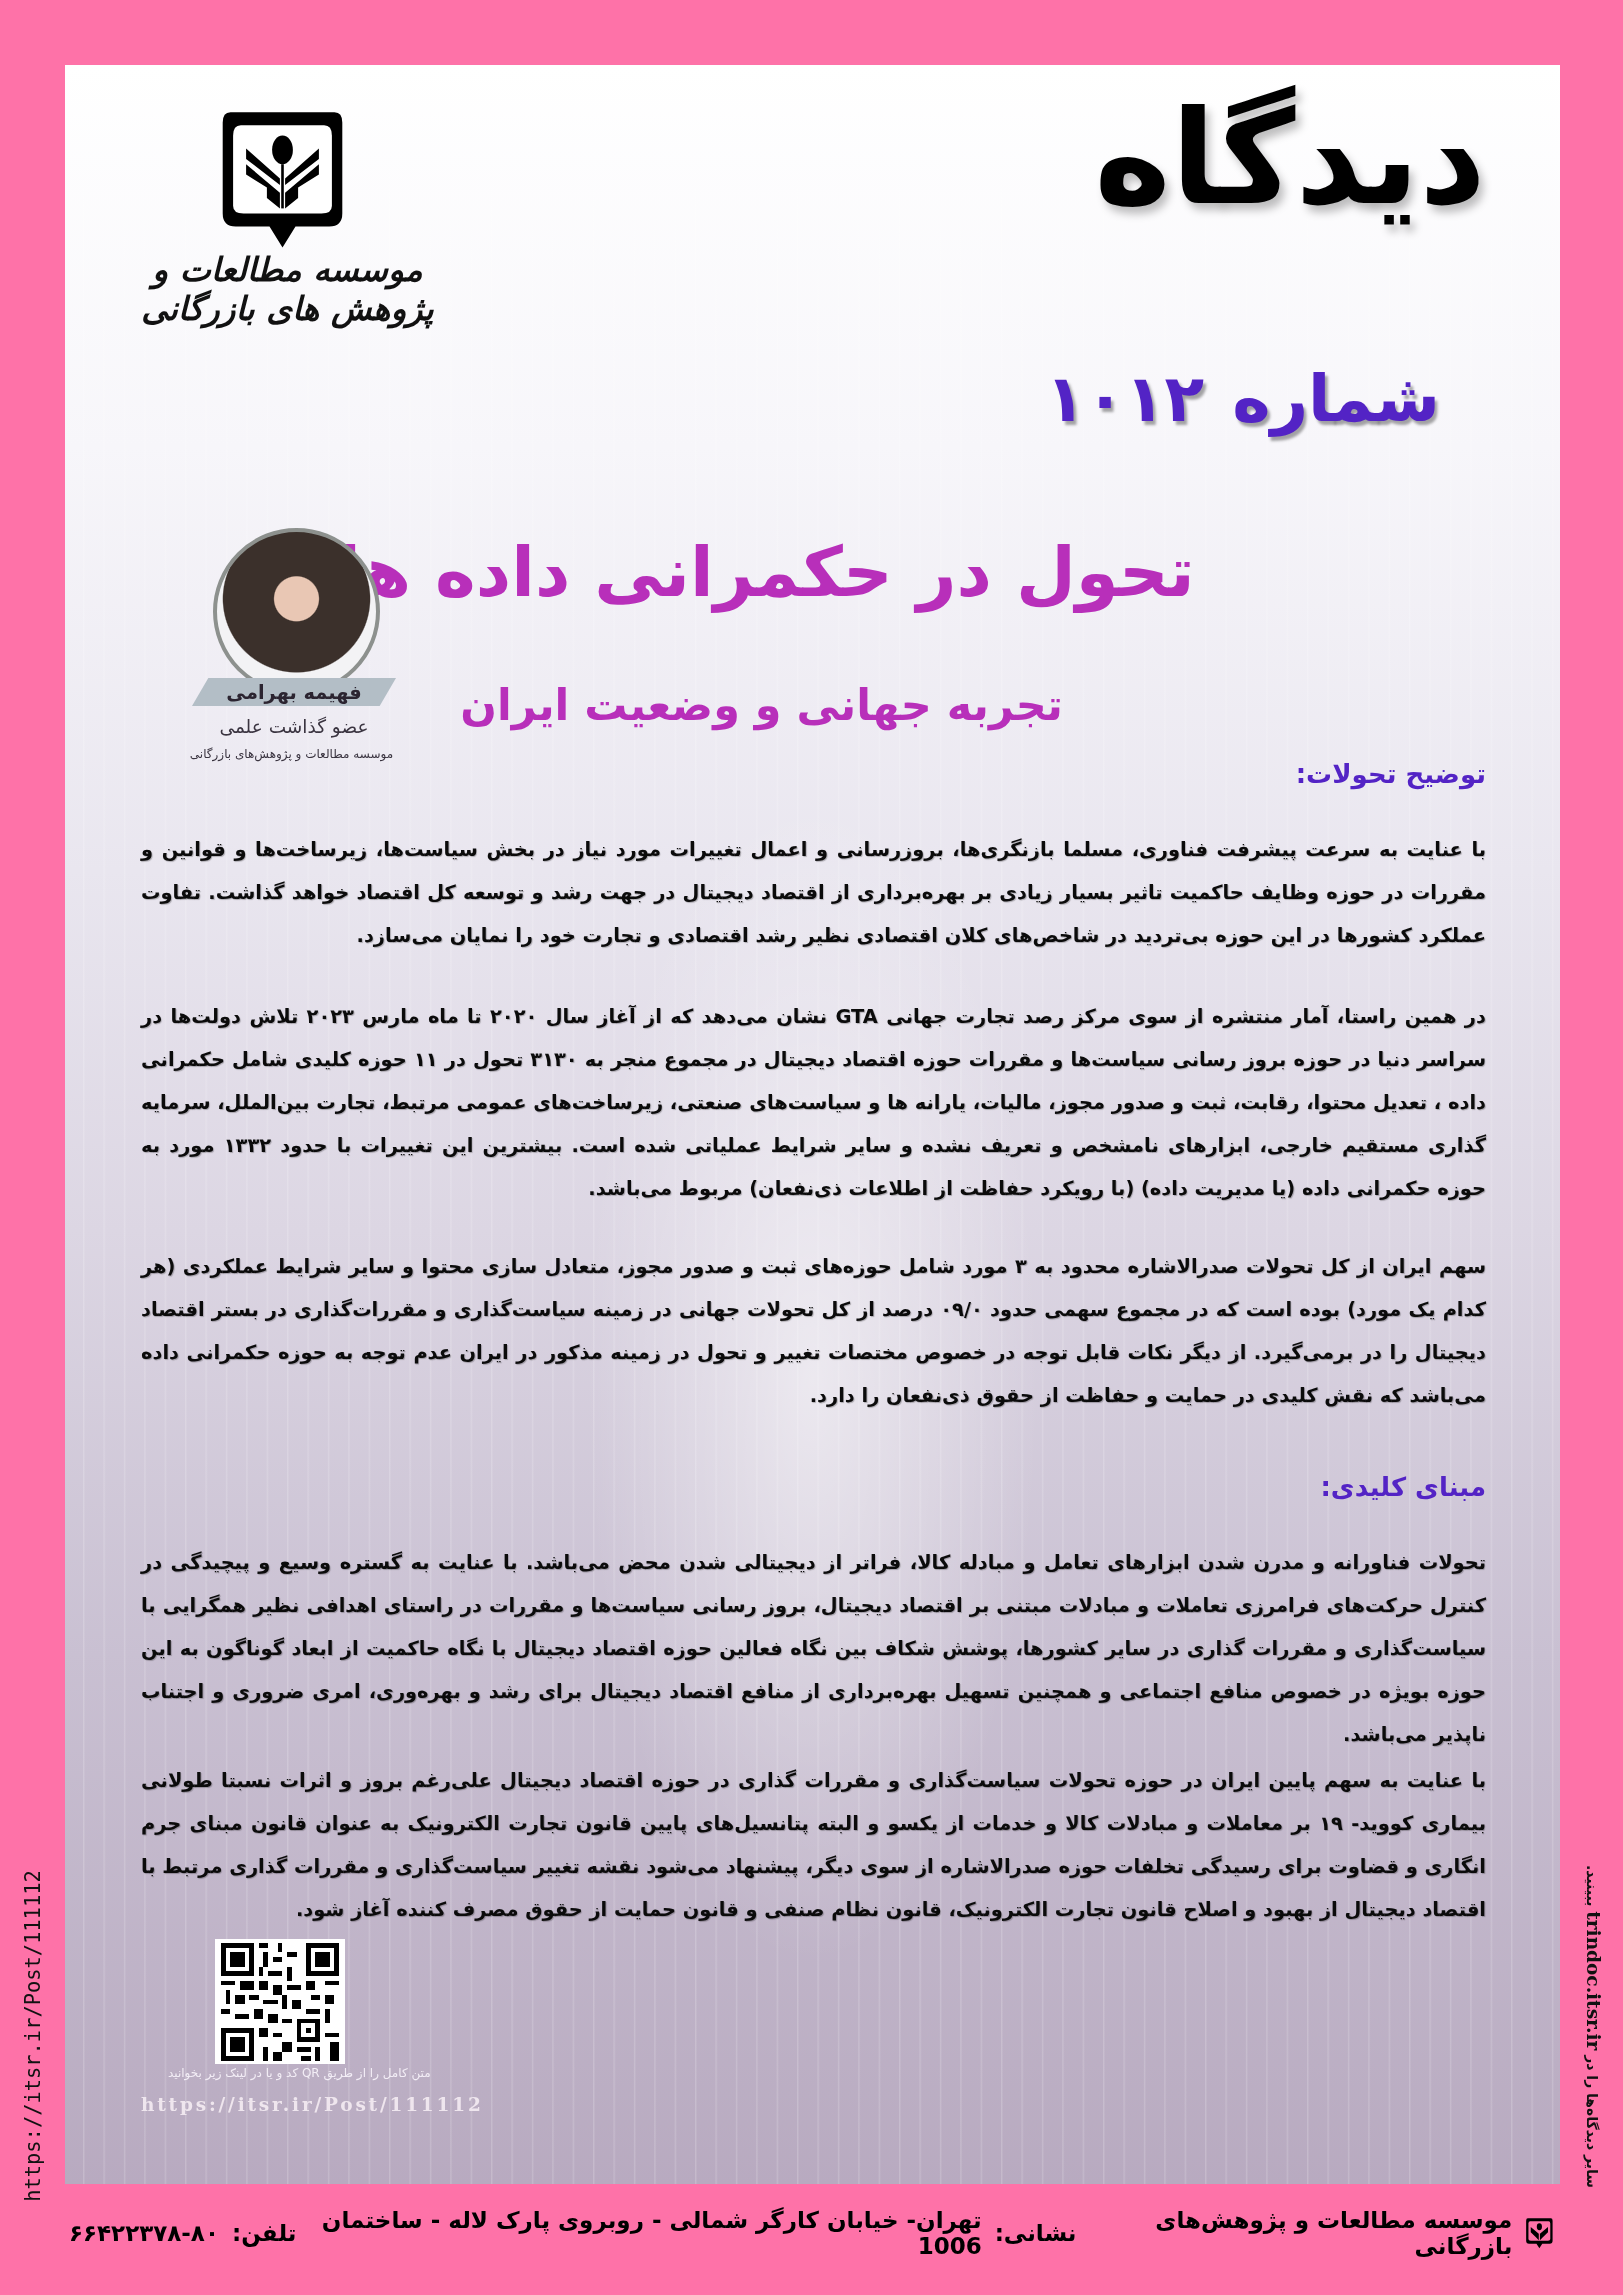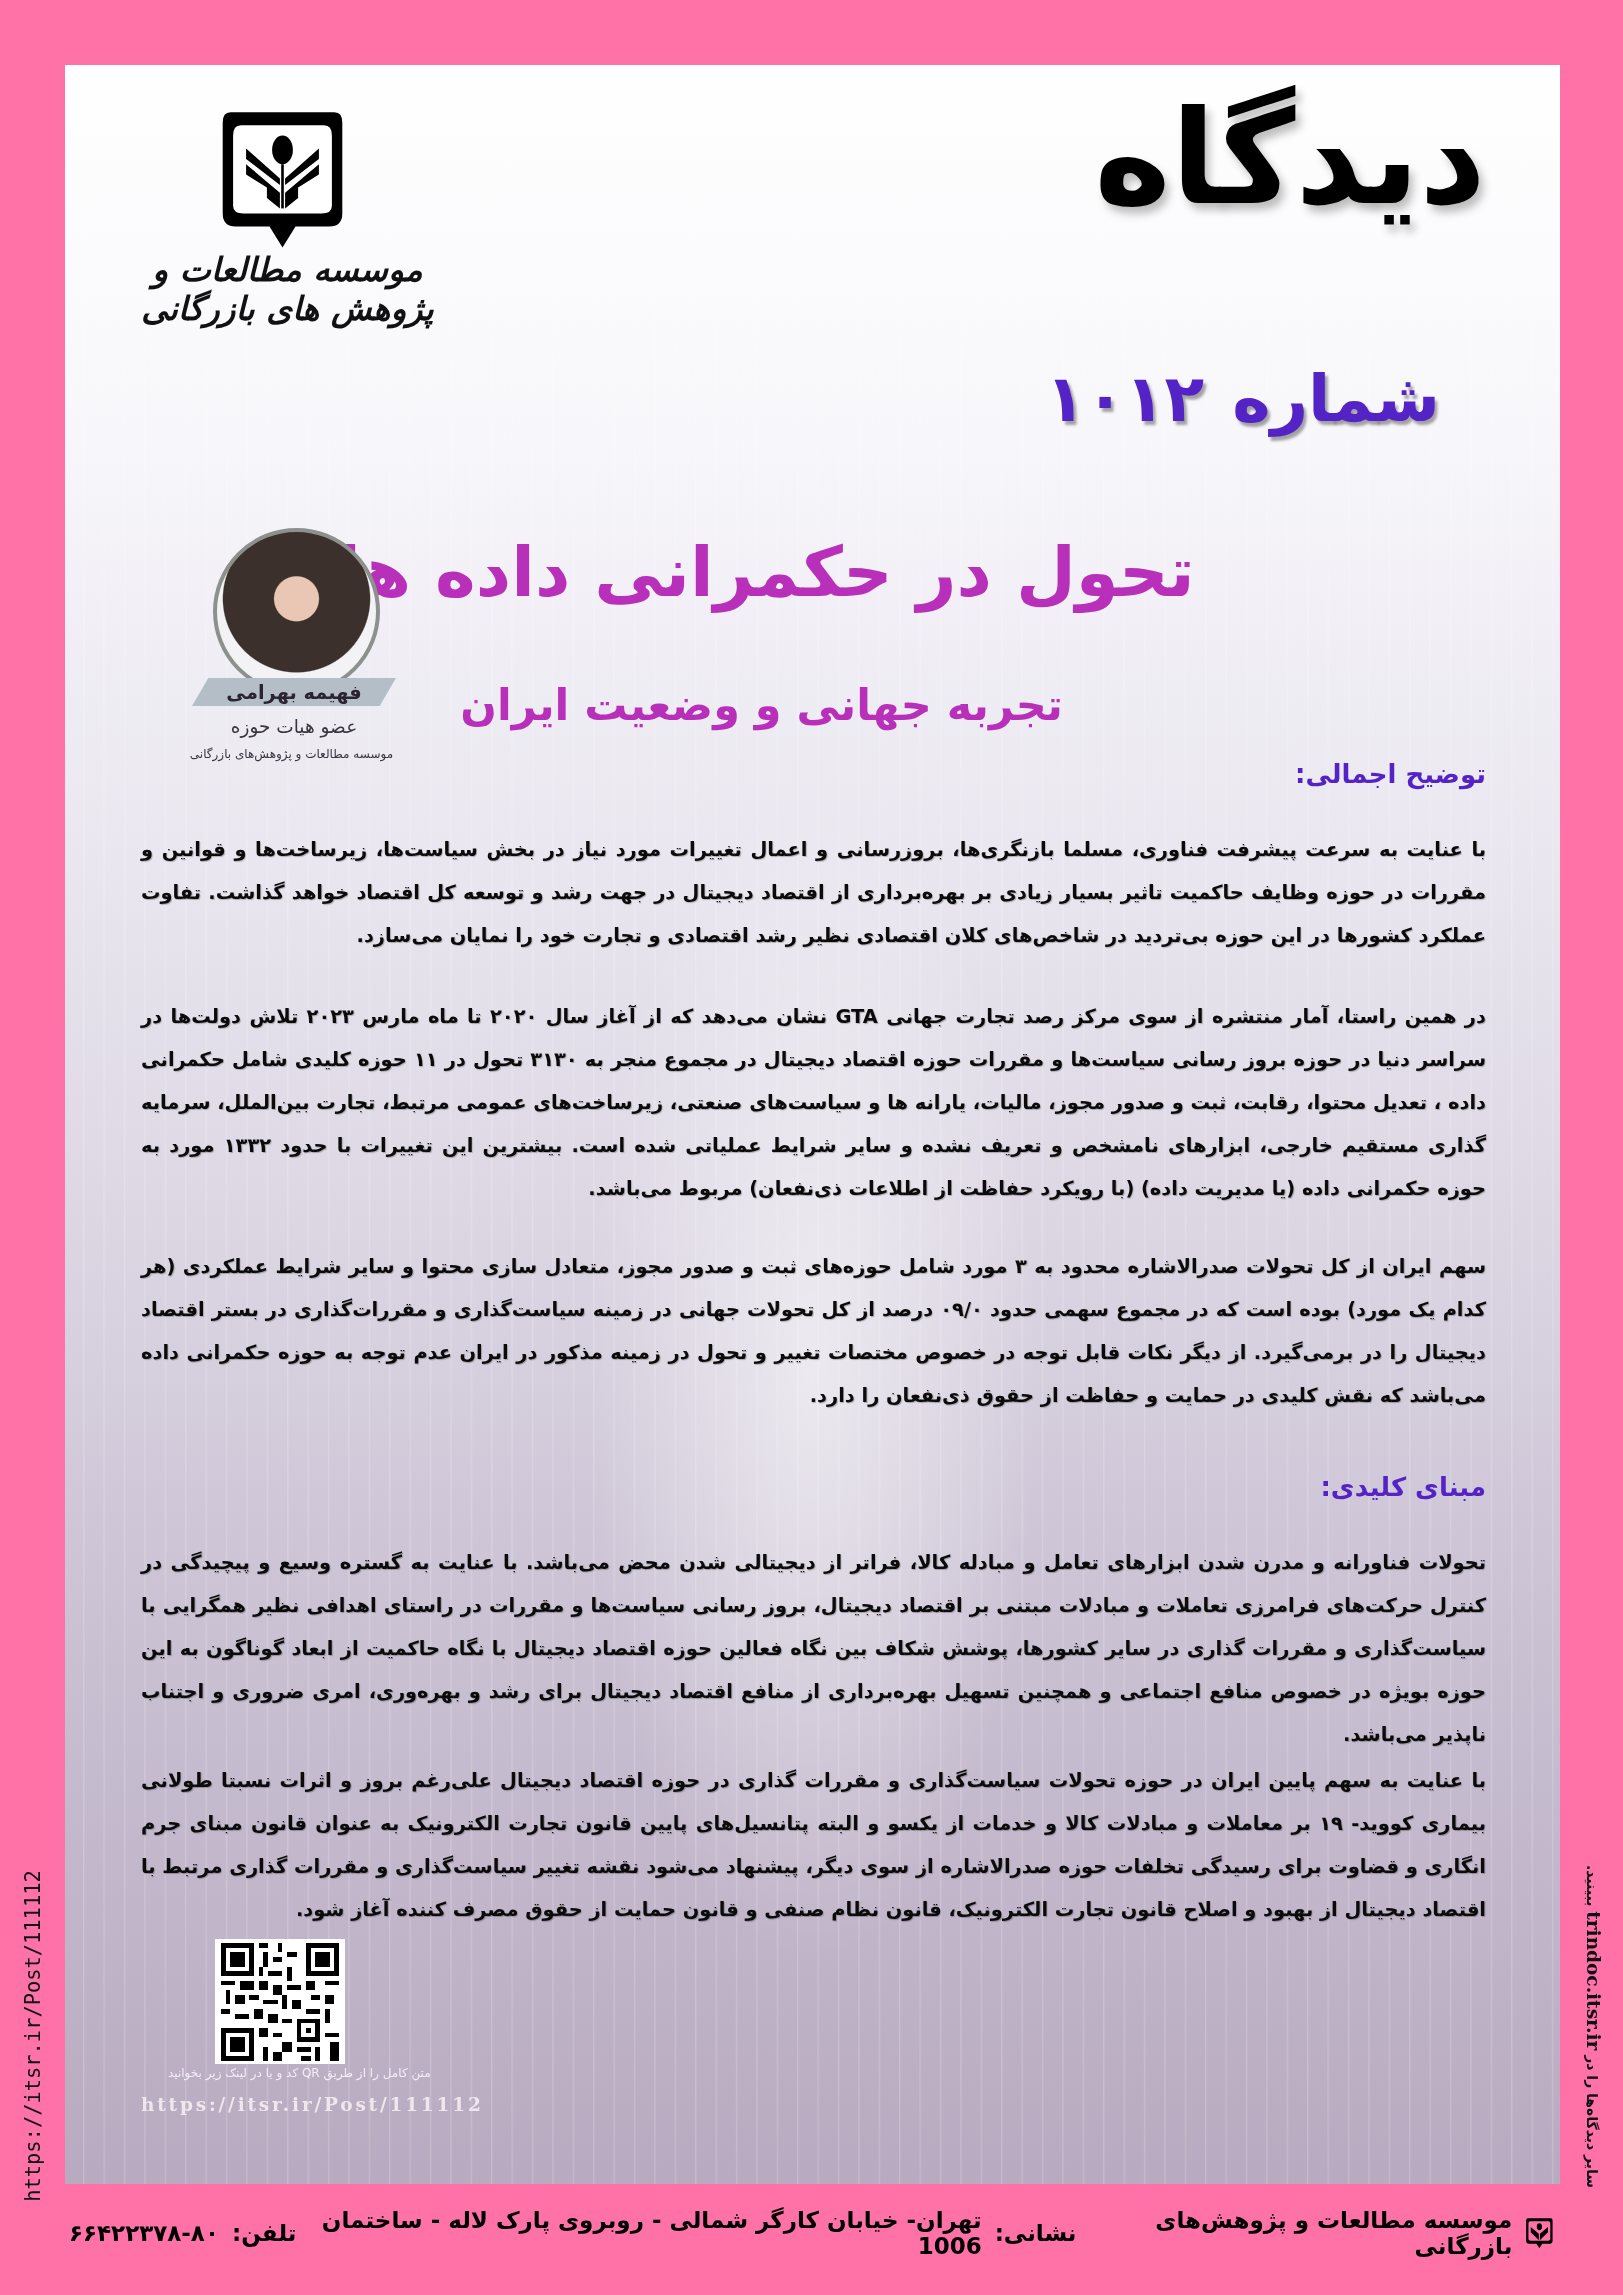--- a/index.html
+++ b/index.html
@@ -166,24 +166,24 @@
     <span>۱۰۱۲</span>
   </div>
 
   <div class="abs title">تحول در حکمرانی داده ها</div>
   <div class="abs subtitle">تجربه جهانی و وضعیت ایران</div>
 
   <div class="abs avatar"></div>
   <div class="abs author-plate">
     <span>فهیمه بهرامی</span>
   </div>
-  <div class="abs author-role">عضو هیات حوزه</div>
+  <div class="abs author-role">عضو گذاشت علمی</div>
   <div class="abs author-org">موسسه مطالعات و پژوهش‌های بازرگانی</div>
 
-  <div class="abs section-head" style="top:694px">توضیح اجمالی:</div>
+  <div class="abs section-head" style="top:694px">توضیح تحولات:</div>
   <p class="abs para" style="top:763px; margin:0">با عنایت به سرعت پیشرفت فناوری، مسلما بازنگری‌ها، بروزرسانی و اعمال تغییرات مورد نیاز در بخش سیاست‌ها، زیرساخت‌ها و قوانین و مقررات در حوزه وظایف حاکمیت تاثیر بسیار زیادی بر بهره‌برداری از اقتصاد دیجیتال در جهت رشد و توسعه کل اقتصاد خواهد گذاشت. تفاوت عملکرد کشورها در این حوزه بی‌تردید در شاخص‌های کلان اقتصادی نظیر رشد اقتصادی و تجارت خود را نمایان می‌سازد.</p>
   <p class="abs para" style="top:930px; margin:0">در همین راستا، آمار منتشره از سوی مرکز رصد تجارت جهانی GTA نشان می‌دهد که از آغاز سال ۲۰۲۰ تا ماه مارس ۲۰۲۳ تلاش دولت‌ها در سراسر دنیا در حوزه بروز رسانی سیاست‌ها و مقررات حوزه اقتصاد دیجیتال در مجموع منجر به ۳۱۳۰ تحول در ۱۱ حوزه کلیدی شامل حکمرانی داده ، تعدیل محتوا، رقابت، ثبت و صدور مجوز، مالیات، یارانه ها و سیاست‌های صنعتی، زیرساخت‌های عمومی مرتبط، تجارت بین‌الملل، سرمایه گذاری مستقیم خارجی، ابزارهای نامشخص و تعریف نشده و سایر شرایط عملیاتی شده است. بیشترین این تغییرات با حدود ۱۳۳۲ مورد به حوزه حکمرانی داده (یا مدیریت داده) (با رویکرد حفاظت از اطلاعات ذی‌نفعان) مربوط می‌باشد.</p>
   <p class="abs para" style="top:1180px; margin:0">سهم ایران از کل تحولات صدرالاشاره محدود به ۳ مورد شامل حوزه‌های ثبت و صدور مجوز، متعادل سازی محتوا و سایر شرایط عملکردی (هر کدام یک مورد) بوده است که در مجموع سهمی حدود ۰۹/۰ درصد از کل تحولات جهانی در زمینه سیاست‌گذاری و مقررات‌گذاری در بستر اقتصاد دیجیتال را در برمی‌گیرد. از دیگر نکات قابل توجه در خصوص مختصات تغییر و تحول در زمینه مذکور در ایران عدم توجه به حوزه حکمرانی داده می‌باشد که نقش کلیدی در حمایت و حفاظت از حقوق ذی‌نفعان را دارد.</p>
 
   <div class="abs section-head" style="top:1407px">مبنای کلیدی:</div>
   <p class="abs para" style="top:1476px; margin:0">تحولات فناورانه و مدرن شدن ابزارهای تعامل و مبادله کالا، فراتر از دیجیتالی شدن محض می‌باشد. با عنایت به گستره وسیع و پیچیدگی در کنترل حرکت‌های فرامرزی تعاملات و مبادلات مبتنی بر اقتصاد دیجیتال، بروز رسانی سیاست‌ها و مقررات در راستای اهدافی نظیر همگرایی با سیاست‌گذاری و مقررات گذاری در سایر کشورها، پوشش شکاف بین نگاه فعالین حوزه اقتصاد دیجیتال با نگاه حاکمیت از ابعاد گوناگون به این حوزه بویژه در خصوص منافع اجتماعی و همچنین تسهیل بهره‌برداری از منافع اقتصاد دیجیتال برای رشد و بهره‌وری، امری ضروری و اجتناب ناپذیر می‌باشد.</p>
   <p class="abs para" style="top:1694px; margin:0">با عنایت به سهم پایین ایران در حوزه تحولات سیاست‌گذاری و مقررات گذاری در حوزه اقتصاد دیجیتال علی‌رغم بروز و اثرات نسبتا طولانی بیماری کووید- ۱۹ بر معاملات و مبادلات کالا و خدمات از یکسو و البته پتانسیل‌های پایین قانون تجارت الکترونیک به عنوان قانون مبنای جرم انگاری و قضاوت برای رسیدگی تخلفات حوزه صدرالاشاره از سوی دیگر، پیشنهاد می‌شود نقشه تغییر سیاست‌گذاری و مقررات گذاری مرتبط با اقتصاد دیجیتال از بهبود و اصلاح قانون تجارت الکترونیک، قانون نظام صنفی و قانون حمایت از حقوق مصرف کننده آغاز شود.</p>
 
   <div class="abs qr">
     <svg viewBox="0 0 25 25" width="122" height="118" shape-rendering="crispEdges">

